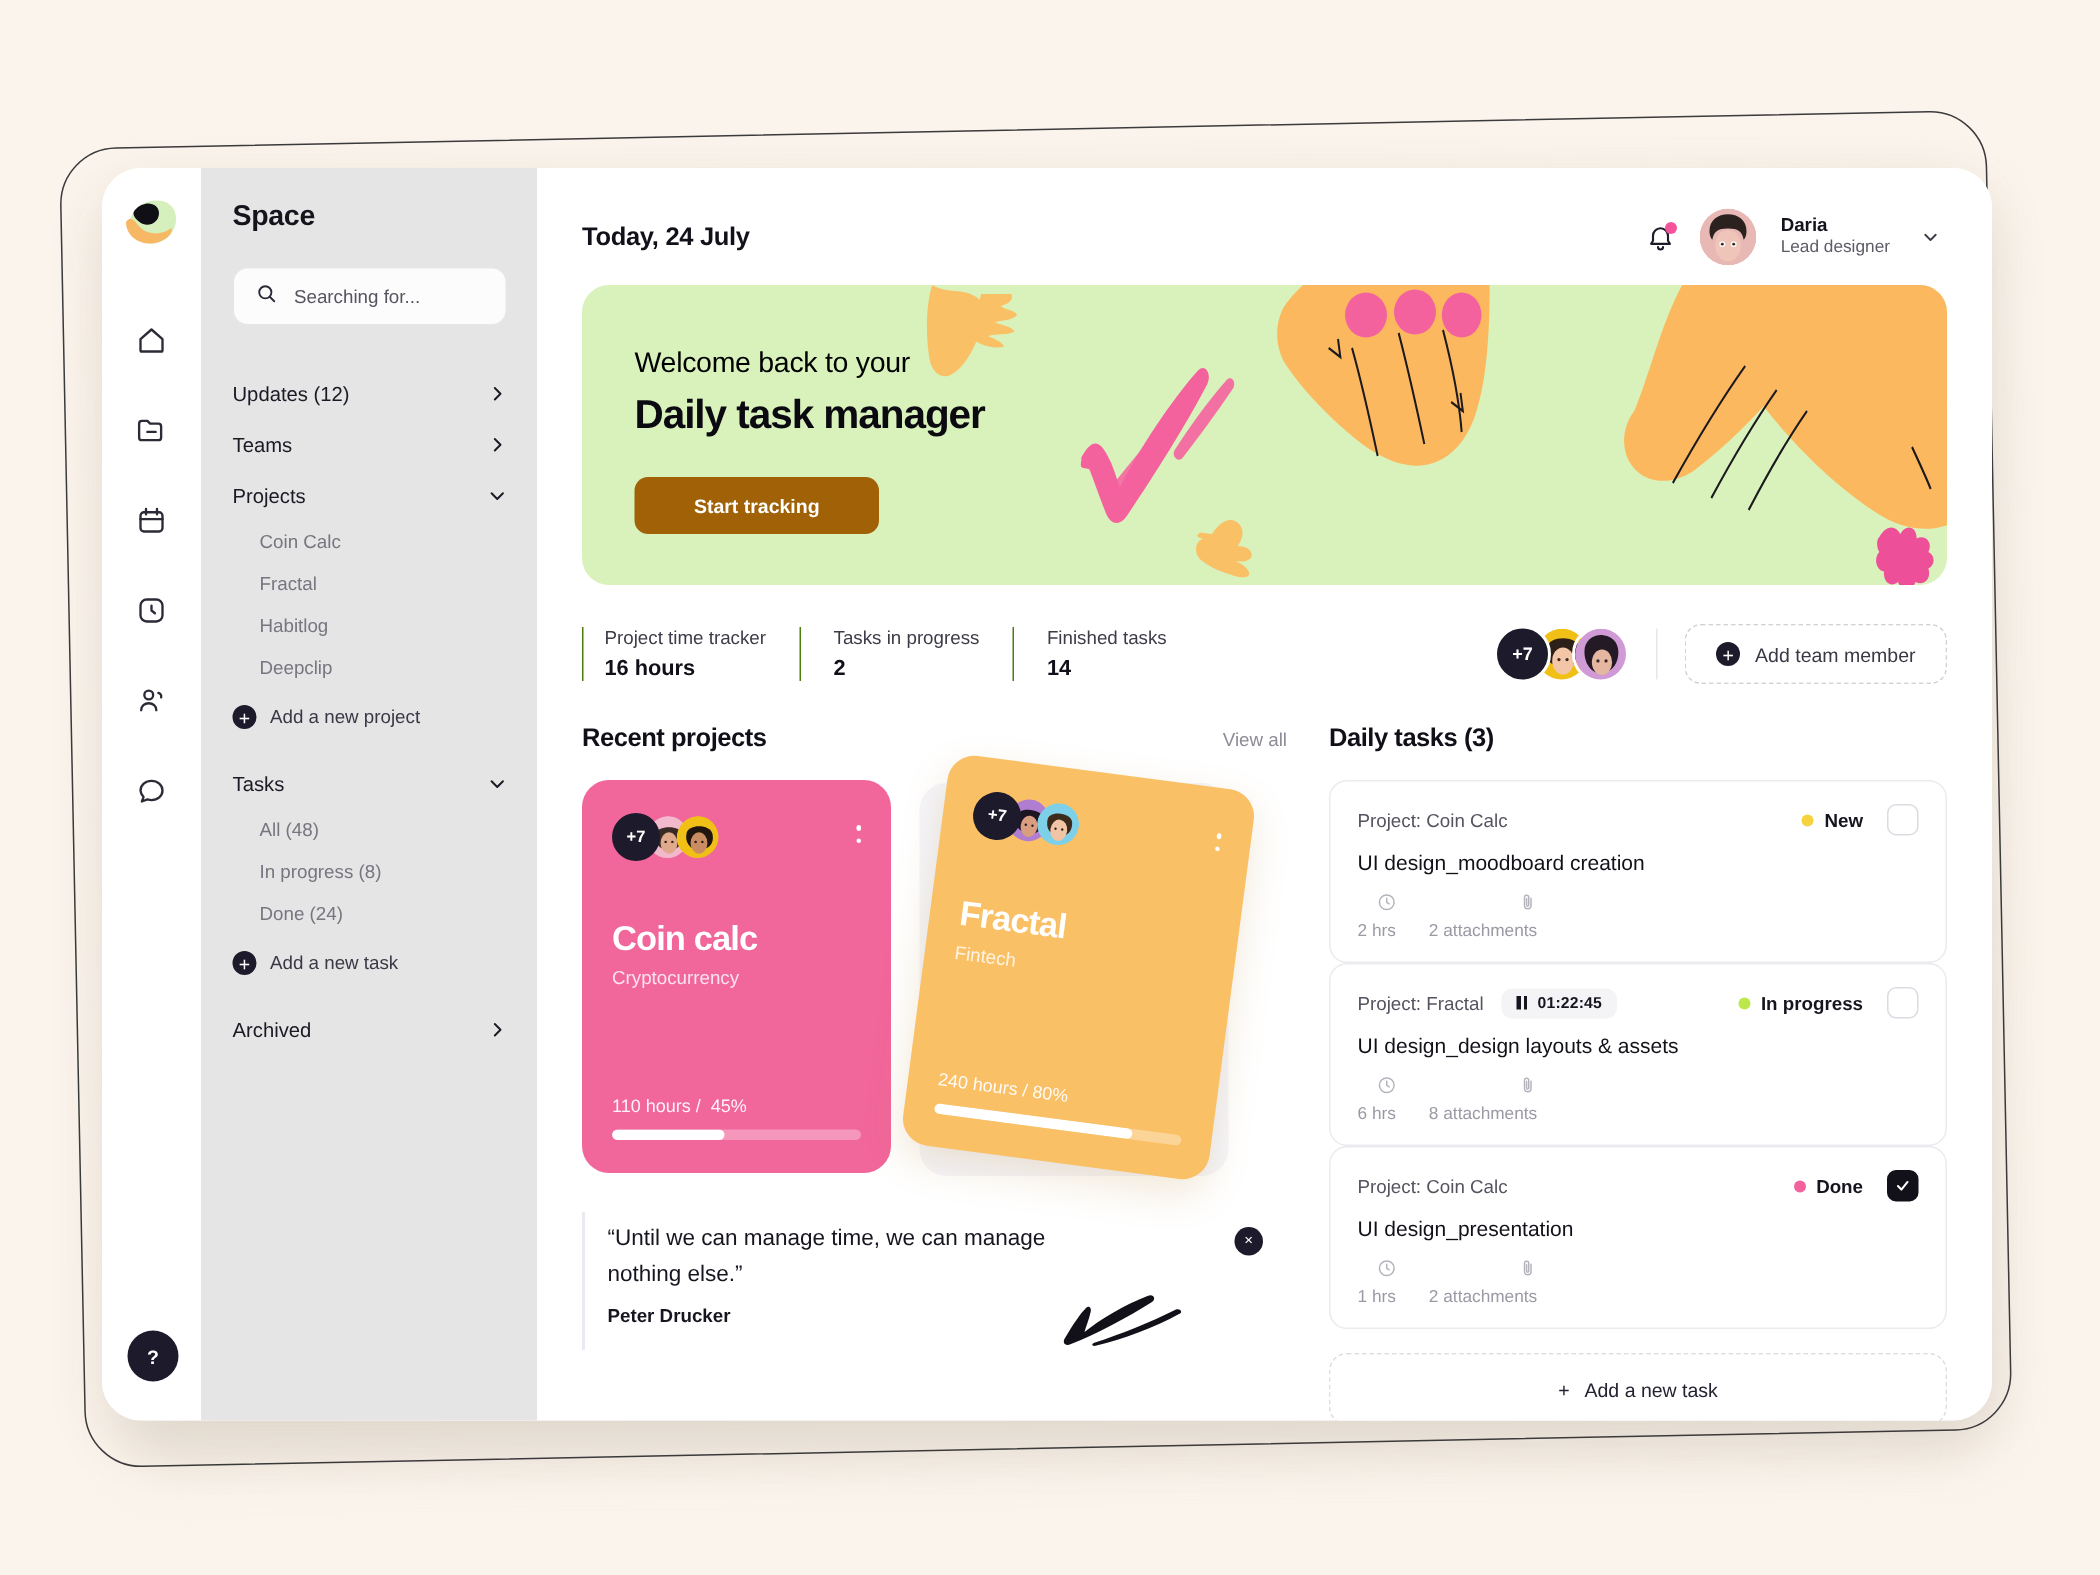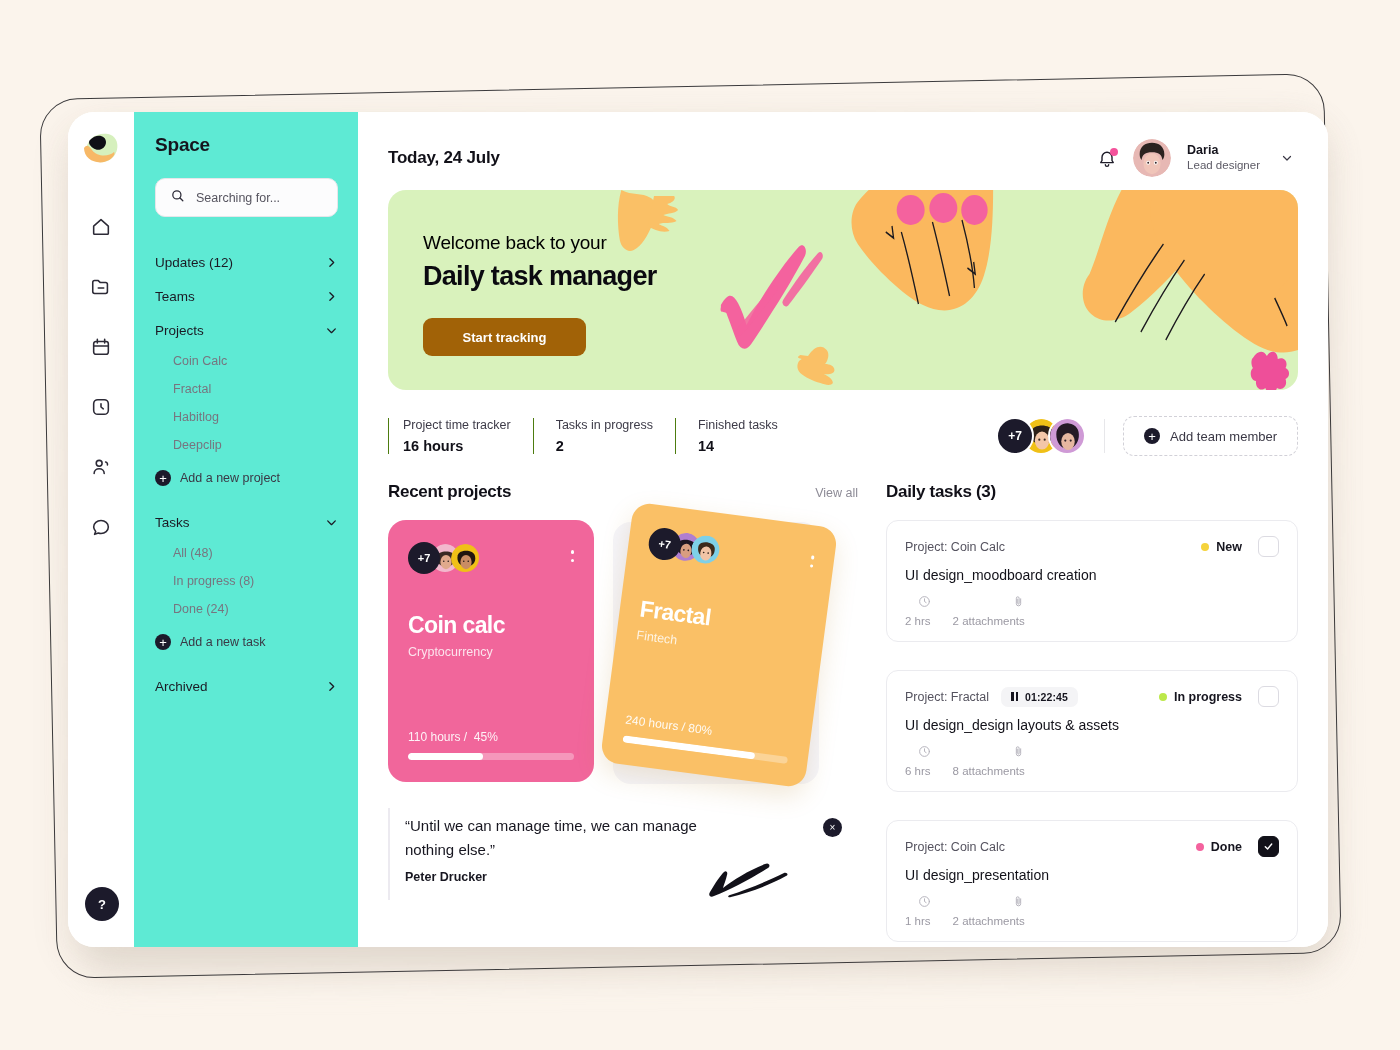--- a/index.html
+++ b/index.html
@@ -63,21 +63,21 @@
     width: 34px; height: 34px; border-radius: 50%;
     background: #1c1a2b; color: #fff;
     font-size: 13px; font-weight: bold;
     display: flex; align-items: center; justify-content: center;
     cursor: pointer;
   }
 
   
   .sidebar {
     width: 224px; flex: none;
-    background: #5eead4;
+    background: #e5e5e5;
     padding: 22px 20px 0 21px;
   }
   .space-title { font-size: 19px; font-weight: bold; color: #15141d; letter-spacing: -.2px; }
   .search {
     margin-top: 22px; height: 39px;
     border: 1px solid #e6e6ea; border-radius: 10px;
     background: #fcfcfd;
     display: flex; align-items: center; gap: 11px;
     padding: 0 14px;
   }
@@ -211,21 +211,21 @@
   .q-author { font-size: 12.5px; font-weight: bold; color: #171620; margin-top: 8px; }
   .q-close {
     position: absolute; right: 16px; top: 10px;
     width: 19px; height: 19px; border-radius: 50%;
     background: #1c1a2b; color: #fff; font-size: 10px;
     display: flex; align-items: center; justify-content: center; cursor: pointer;
   }
   .q-sign { position: absolute; right: 68px; bottom: 2px; width: 84px; height: 36px; }
 
   
-  .tasks { margin-top: 18px; display: flex; flex-direction: column; gap: 28px; }
+  .tasks { margin-top: 18px; display: flex; flex-direction: column; gap: 0; }
   .task {
     border: 1px solid #ebebef; border-radius: 12px;
     padding: 15px 18px 14px 18px; background: #fff;
   }
   .t-row1 { display: flex; align-items: center; gap: 12px; }
   .t-proj { font-size: 12.5px; color: #55535f; }
   .timer {
     display: inline-flex; align-items: center; gap: 7px;
     background: #f4f4f6; border-radius: 7px; padding: 4px 10px;
   }

